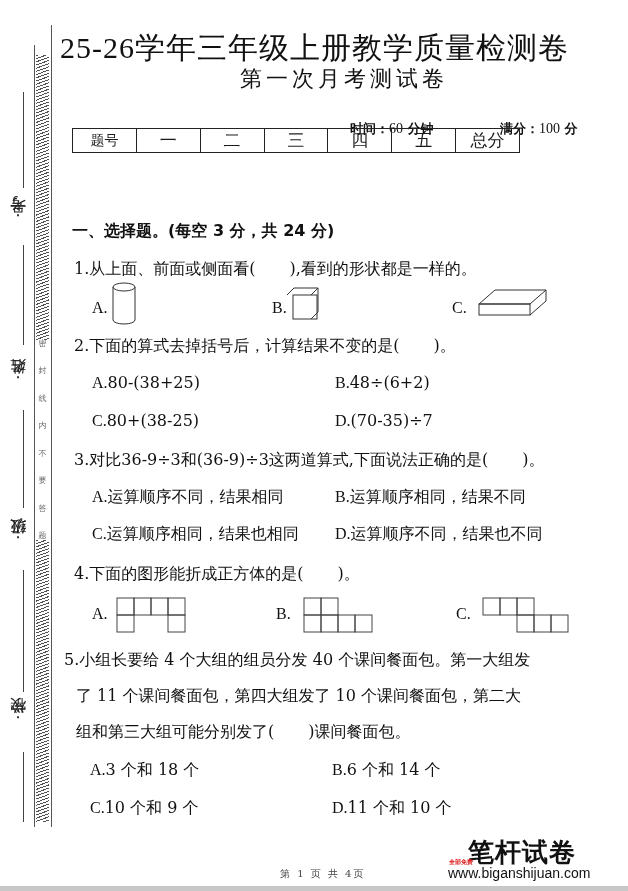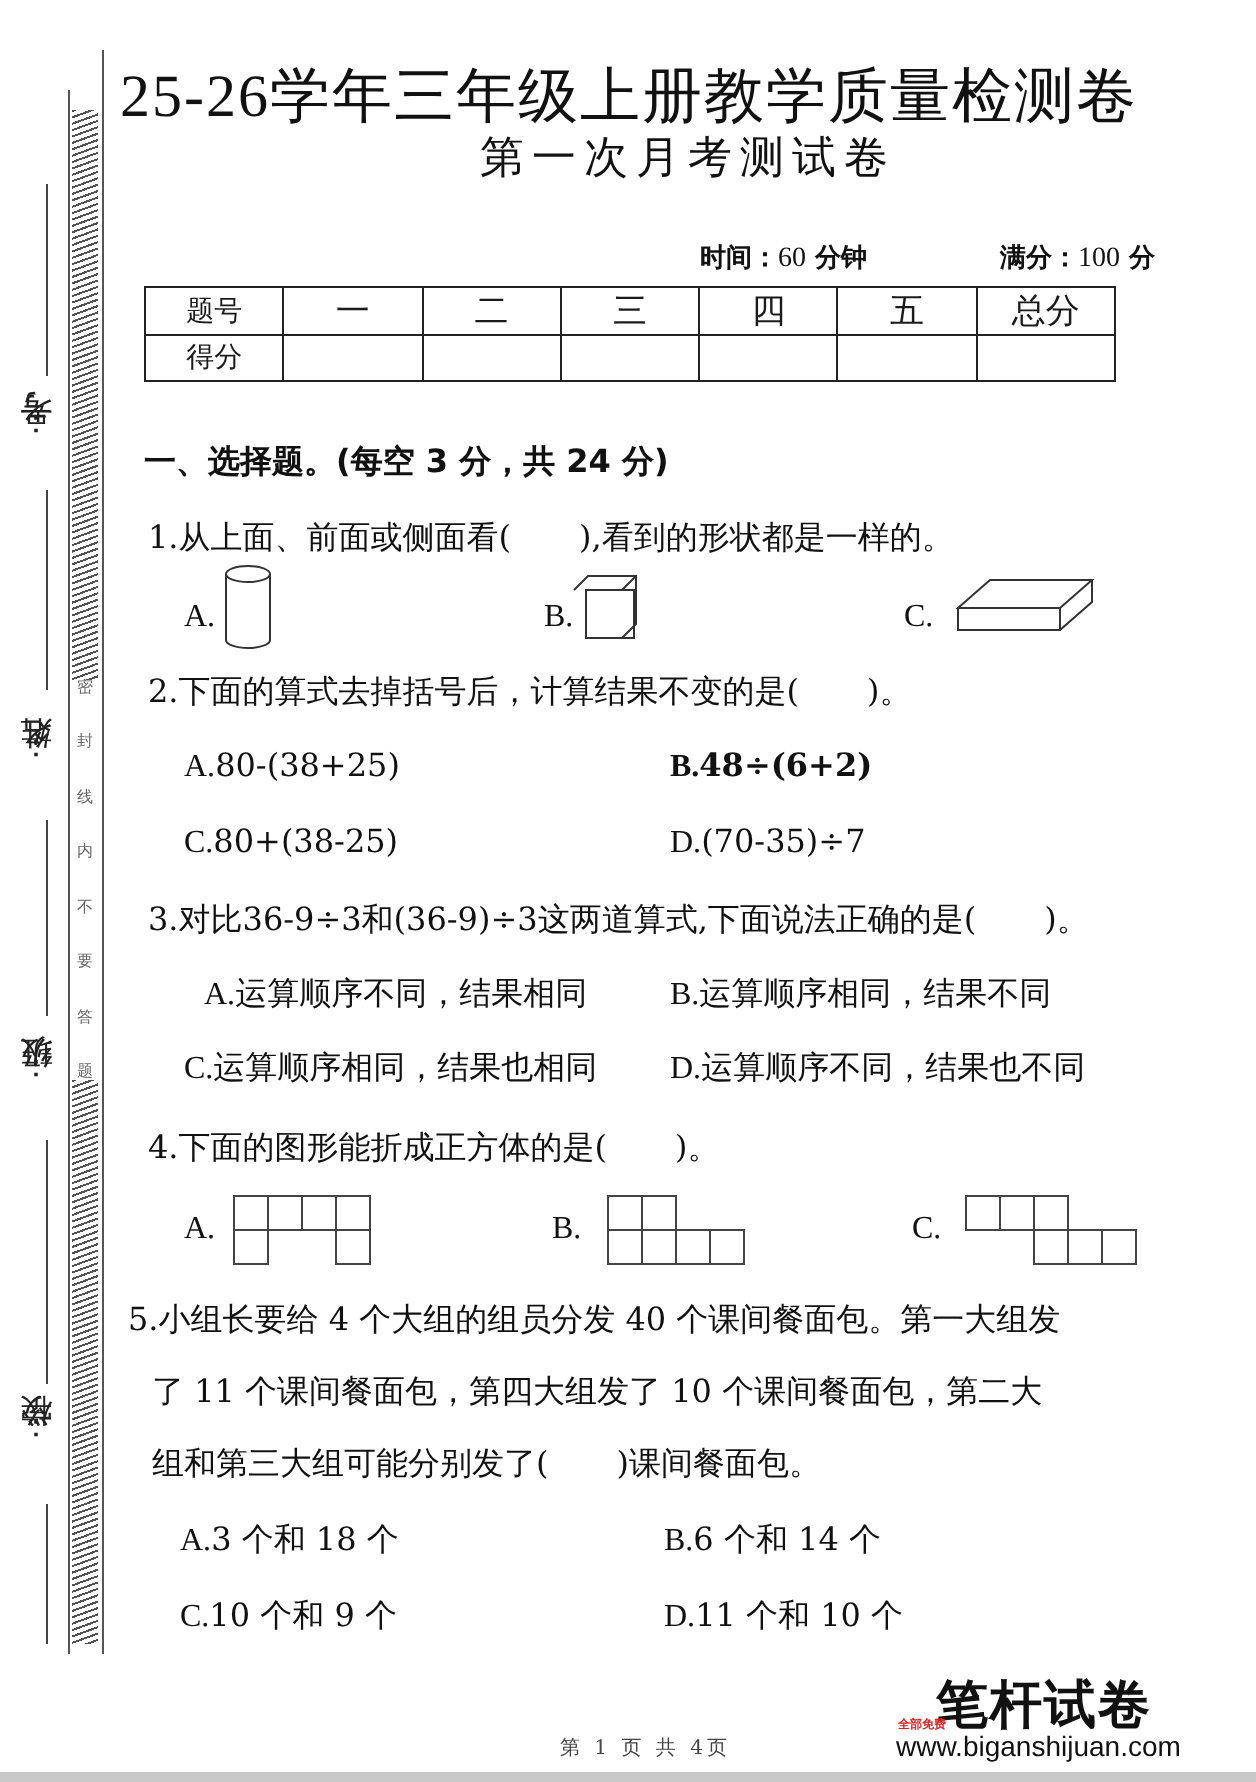--- a/index.html
+++ b/index.html
@@ -39,21 +39,21 @@
       position: absolute; left: 60px; width: 568px; top: 64px; text-align: center;
       font-size: 22px; letter-spacing: 4px; color: #111;
     }
     .meta {
       position: absolute; top: 120px; font-size: 13px; color: #111;
       font-family: "DejaVu Sans", sans-serif; font-weight: bold;
     }
     .meta .num { font-family: "Liberation Serif", serif; font-weight: normal; font-size: 14px; }
     
     table.score {
-      position: absolute; left: 72px; top: 143px; width: 486px;
+      position: absolute; left: 72px; top: 128px; width: 448px;
       border-collapse: collapse; table-layout: fixed;
     }
     table.score td {
       border: 1.3px solid #222; height: 22px; padding: 0; text-align: center;
       font-size: 14px; font-family: "DejaVu Sans", sans-serif;
     }
     table.score td.big { font-size: 17px; font-family: "DejaVu Serif", serif; }
     .section {
       position: absolute; left: 72px; top: 221px; font-size: 16px; font-weight: bold;
       font-family: "DejaVu Sans", sans-serif; color: #111;
@@ -123,29 +123,20 @@
   <tbody>
       <tr>
     <td>题号</td>
     <td class="big">一</td>
     <td class="big">二</td>
     <td class="big">三</td>
     <td class="big">四</td>
     <td class="big">五</td>
     <td class="big">总分</td>
   </tr>
-  <tr>
-    <td>得分</td>
-    <td></td>
-    <td></td>
-    <td></td>
-    <td></td>
-    <td></td>
-    <td></td>
-  </tr>
 </tbody>
   </table>
 
 <div class="section">一、选择题。(每空 3 分，共 24 分)</div>
 
 <div class="q" style="left:74px; top:259px;">
   <span>1.从上面、前面或侧面看(</span><span class="blank"></span><span>),看到的形状都是一样的。</span>
 </div>
 <div class="opt" style="left:92px; top:298px;"><span class="optlabel">A.</span></div>
 <svg style="left:112px; top:282px;" width="28" height="44">
@@ -164,28 +155,28 @@
 <svg style="left:478px; top:288px;" width="70" height="32">
   <polygon points="1,16 17,2 68,2 52,16" fill="none" stroke="#333" stroke-width="1"></polygon>
   <rect x="1" y="16" width="51" height="11" fill="none" stroke="#333" stroke-width="1"></rect>
   <polyline points="52,27 68,13 68,2" fill="none" stroke="#333" stroke-width="1"></polyline>
 </svg>
 
 <div class="q" style="left:74px; top:336px;">
   <span>2.下面的算式去掉括号后，计算结果不变的是(</span><span class="blank"></span><span>)。</span>
 </div>
 <div class="opt" style="left:92px; top:373px;"><span class="optlabel">A.</span><span>80-(38+25)</span></div>
-<div class="opt" style="left:335px; top:373px;font-weight:bold;"><span class="optlabel">B.</span><span>48÷(6+2)</span></div>
+<div class="opt" style="left:335px; top:373px;"><span class="optlabel">B.</span><span>48÷(6+2)</span></div>
 <div class="opt" style="left:92px; top:411px;"><span class="optlabel">C.</span><span>80+(38-25)</span></div>
 <div class="opt" style="left:335px; top:411px;"><span class="optlabel">D.</span><span>(70-35)÷7</span></div>
 
 <div class="q" style="left:74px; top:450px;">
   <span>3.对比36-9÷3和(36-9)÷3这两道算式,下面说法正确的是(</span><span class="blank"></span><span>)。</span>
 </div>
-<div class="opt" style="left:102px; top:487px;"><span class="optlabel">A.</span><span>运算顺序不同，结果相同</span></div>
+<div class="opt" style="left:92px; top:487px;"><span class="optlabel">A.</span><span>运算顺序不同，结果相同</span></div>
 <div class="opt" style="left:335px; top:487px;"><span class="optlabel">B.</span><span>运算顺序相同，结果不同</span></div>
 <div class="opt" style="left:92px; top:524px;"><span class="optlabel">C.</span><span>运算顺序相同，结果也相同</span></div>
 <div class="opt" style="left:335px; top:524px;"><span class="optlabel">D.</span><span>运算顺序不同，结果也不同</span></div>
 
 <div class="q" style="left:74px; top:564px;">
   <span>4.下面的图形能折成正方体的是(</span><span class="blank"></span><span>)。</span>
 </div>
 <div class="opt" style="left:92px; top:604px;"><span class="optlabel">A.</span></div>
 <svg style="left:117px; top:598px;" width="72" height="36">
   <g fill="none" stroke="#444" stroke-width="1">

